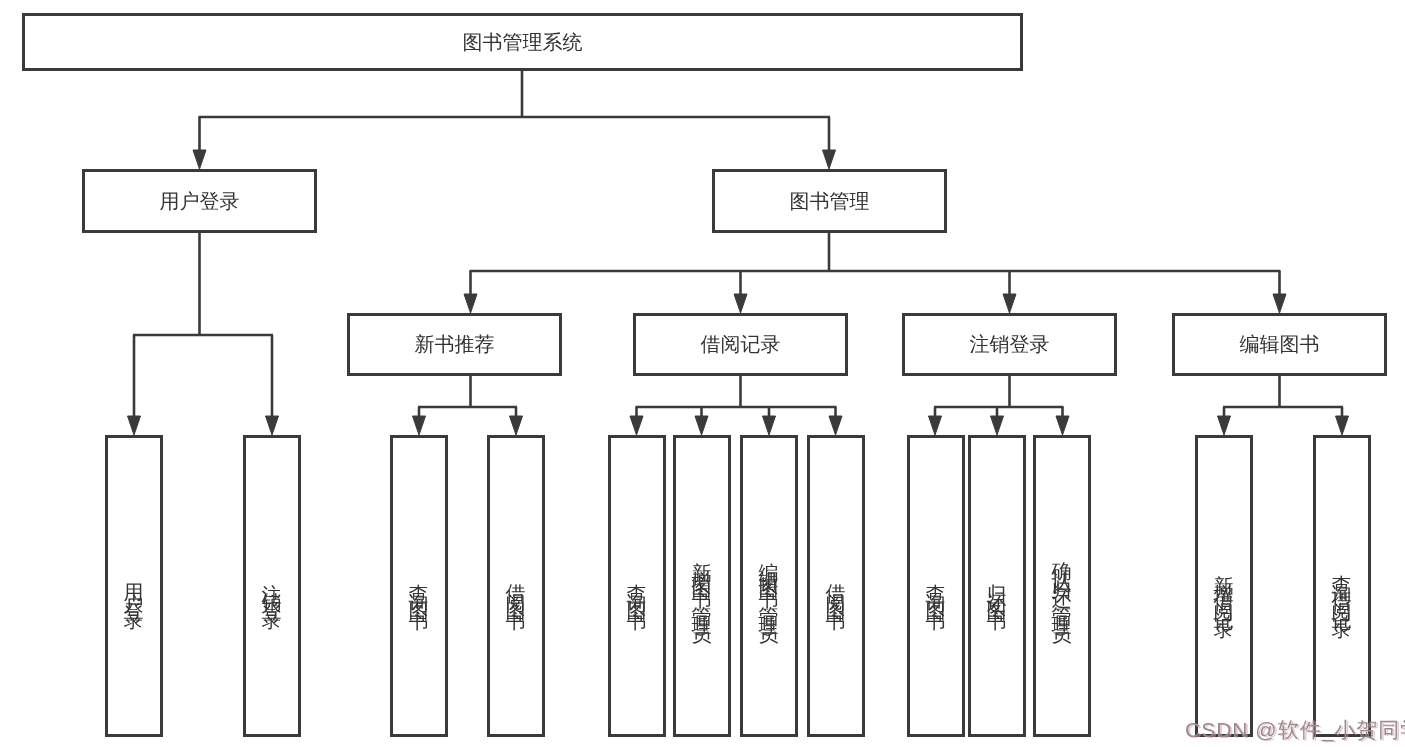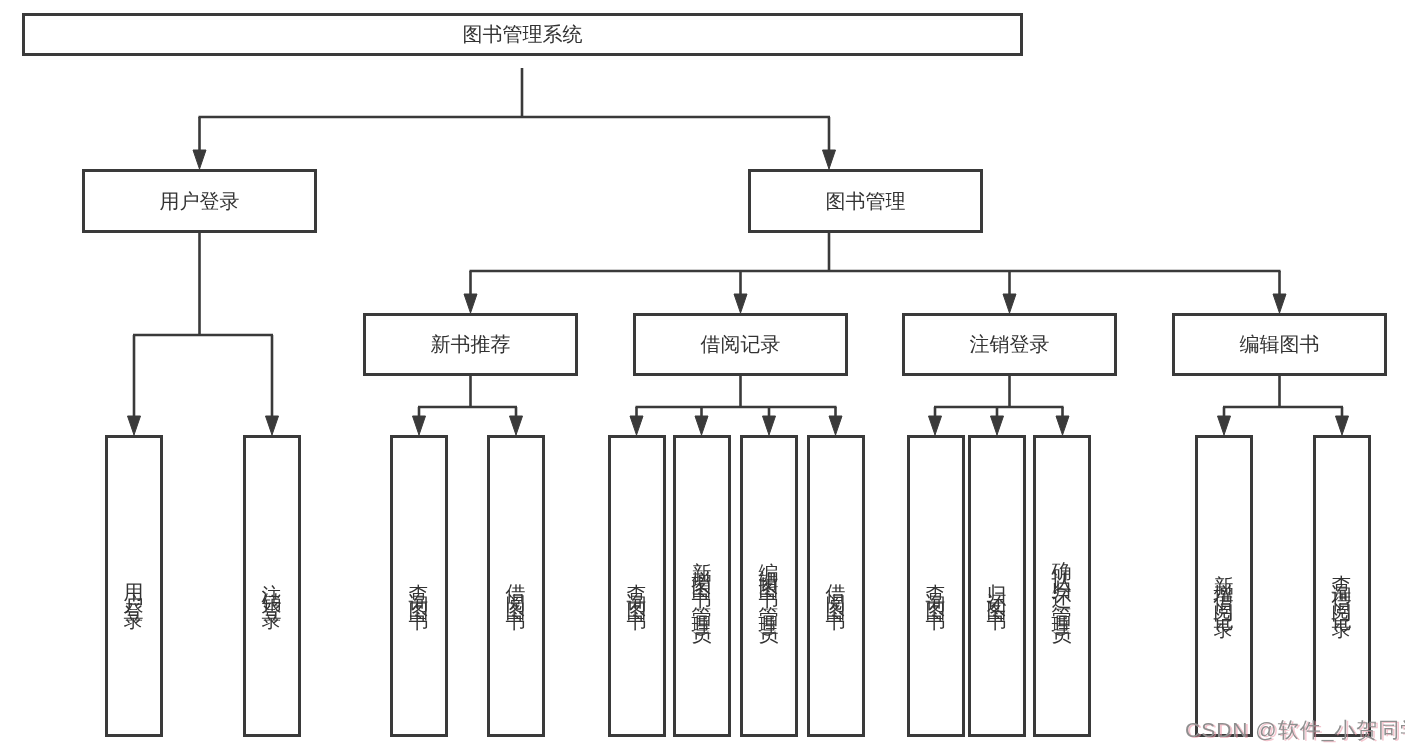--- a/index.html
+++ b/index.html
@@ -18,26 +18,26 @@
   #connectors polygon{fill:var(--line);stroke:var(--line);stroke-width:1;}
   .box{
     position:absolute;background:var(--box-fill);border:3px solid var(--line);
     box-sizing:border-box;display:flex;align-items:center;justify-content:center;
     color:var(--text);font-size:20px;white-space:nowrap;
   }
   .vbox{
     writing-mode:vertical-rl;text-orientation:mixed;
     letter-spacing:9px;font-size:20px;line-height:1;
   }
-  .n-root{left:22px;top:13px;width:1001px;height:43px;}
+  .n-root{left:22px;top:13px;width:1001px;height:58px;}
   .l2{top:169px;width:235px;height:64px;}
   .l2-login{left:82px;}
-  .l2-manage{left:748px;}
+  .l2-manage{left:712px;}
   .l3{top:313px;width:215px;height:63px;}
-  .l3-recommend{left:363px;}
+  .l3-recommend{left:347px;}
   .l3-borrow{left:633px;}
   .l3-current{left:902px;}
   .l3-record{left:1172px;}
   .leaf{top:435px;width:58px;height:302px;}
   .lf1{left:105px;}  .lf2{left:243px;}
   .lf3{left:390px;}  .lf4{left:487px;}
   .lf5{left:608px;}  .lf6{left:673px;}  .lf7{left:740px;}  .lf8{left:807px;}
   .lf9{left:907px;}  .lf10{left:968px;} .lf11{left:1033px;}
   .lf12{left:1195px;}.lf13{left:1313px;}
   .watermark{

